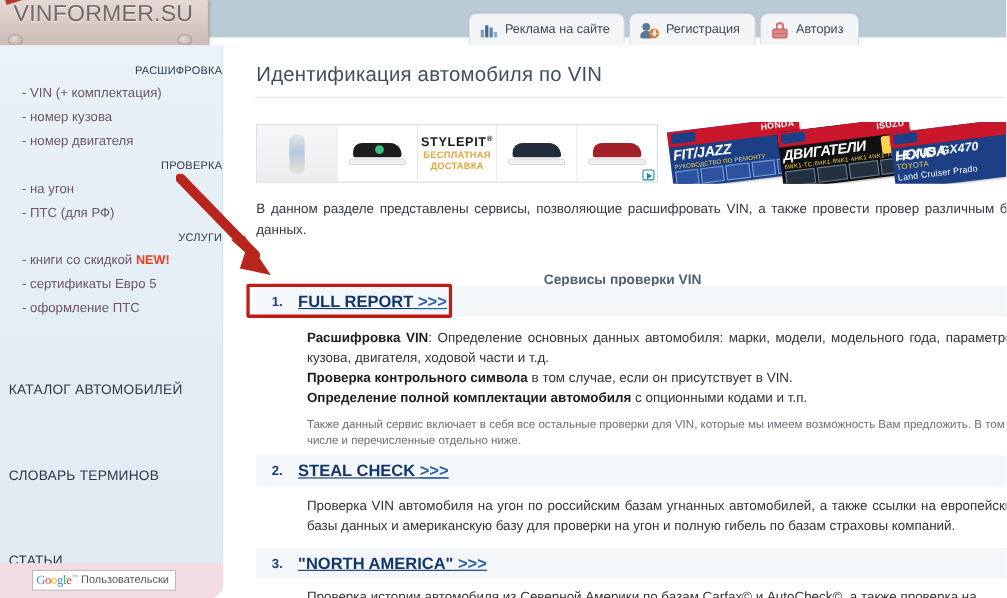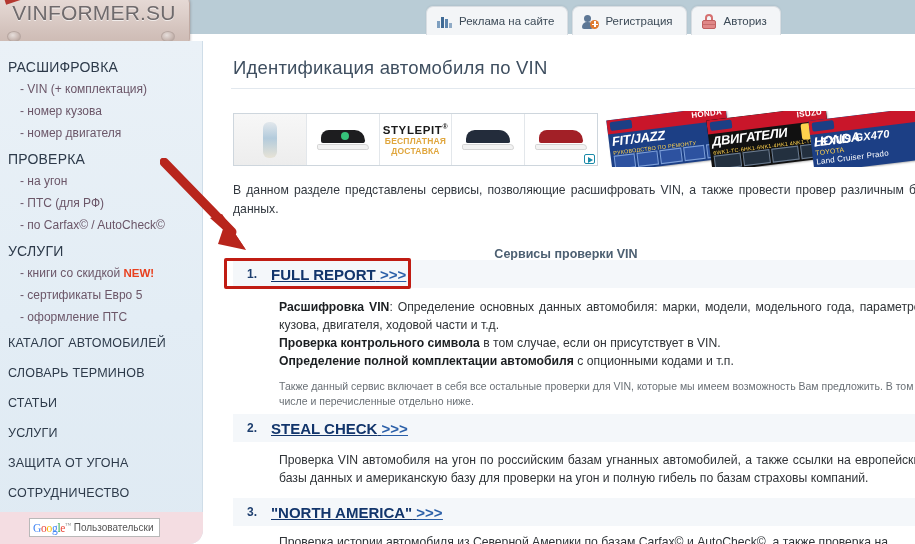--- a/index.html
+++ b/index.html
@@ -63,20 +63,21 @@
     border: 1px solid #b7a7a1;
   }
   .plate-hole.l { left: 10px; }
   .plate-hole.r { left: 164px; }
 
   
   .tabs {
     position: absolute; left: 426px; top: 6px;
     height: 35px;
     display: flex;
+    align-items: flex-end;
     gap: 4px;
   }
   .tab {
     height: 29px;
     background: #f3f5f7;
     border-radius: 7px 7px 0 0;
     border: 1px solid #d8dde2;
     border-bottom: none;
     display: flex; align-items: center;
     padding: 0 13px 0 9px;
@@ -146,29 +147,30 @@
   
   .sidebar {
     position: absolute; left: 0; top: 41px;
     width: 203px; height: 503px;
     background: linear-gradient(180deg,#eaf1f7 0%, #e3edf5 55%, #dfeaf3 100%);
     border-right: 1px solid #cfdde8;
     border-radius: 0 0 14px 0;
   }
   .sb-inner { padding: 11px 0 0 6px; }
   .sb-head {
-    font-size: 14px; color: #2d3a4a; letter-spacing:.2px;
+    font-size: 10px; color: #2d3a4a; letter-spacing:.2px;
     padding: 7px 0 3px 2px;
+    text-align: right;
   }
   .sb-sub {
     font-size: 12px; color: #6b5668;
     padding: 4px 0 4px 14px;
   }
   .sb-sub .new { color:#e8401f; font-weight:bold; font-size:11.5px; }
-  .sb-top { font-size: 12.5px; color:#2d3a4a; padding: 8px 0 8px 2px; letter-spacing:.2px;}
+  .sb-top { font-size: 12.5px; color:#2d3a4a; padding: 8px 0 8px 2px; letter-spacing:.2px;margin-top:48px;}
 
   
   .gbox {
     position:absolute; left:0; top:512px; width:203px; height:32px;
     background:#f4dde2;
     border-radius:0 0 14px 0;
   }
   .gsearch {
     position:absolute; left:29px; top:518px;
     width:131px; height:19px;
@@ -396,21 +398,20 @@
     <div class="sb-inner">
 
       <div class="sb-head">РАСШИФРОВКА</div>
       <div class="sb-sub">- VIN (+ комплектация)</div>
       <div class="sb-sub">- номер кузова</div>
       <div class="sb-sub">- номер двигателя</div>
 
       <div class="sb-head">ПРОВЕРКА</div>
       <div class="sb-sub">- на угон</div>
       <div class="sb-sub">- ПТС (для РФ)</div>
-      <div class="sb-sub">- по Carfax© / AutoCheck©</div>
 
       <div class="sb-head">УСЛУГИ</div>
       <div class="sb-sub">
         <span>- книги со скидкой</span>
         <span class="new">NEW!</span>
       </div>
       <div class="sb-sub">- сертификаты Евро 5</div>
       <div class="sb-sub">- оформление ПТС</div>
 
       <div class="sb-top">КАТАЛОГ АВТОМОБИЛЕЙ</div>

